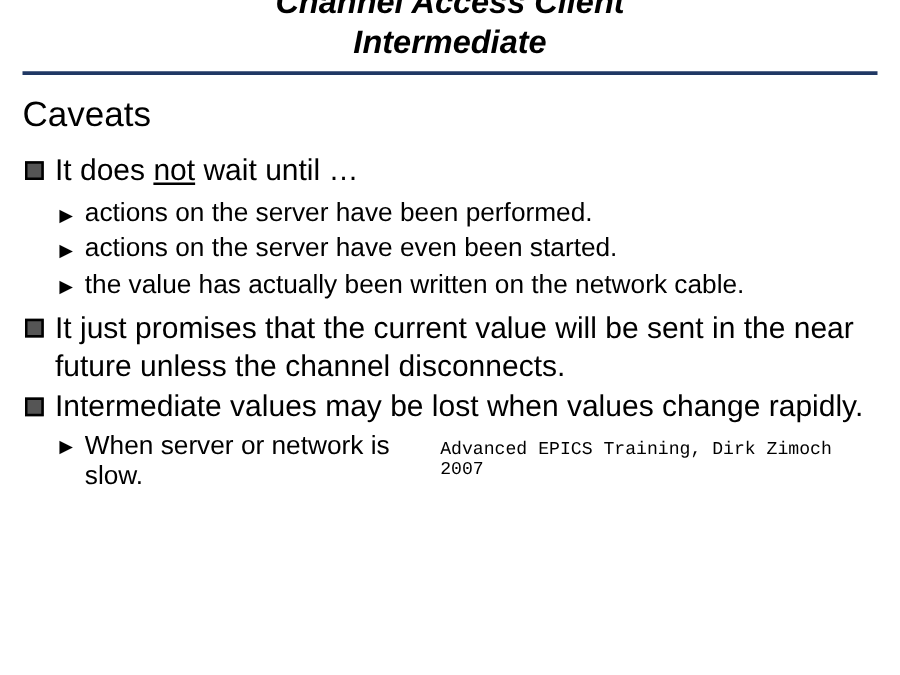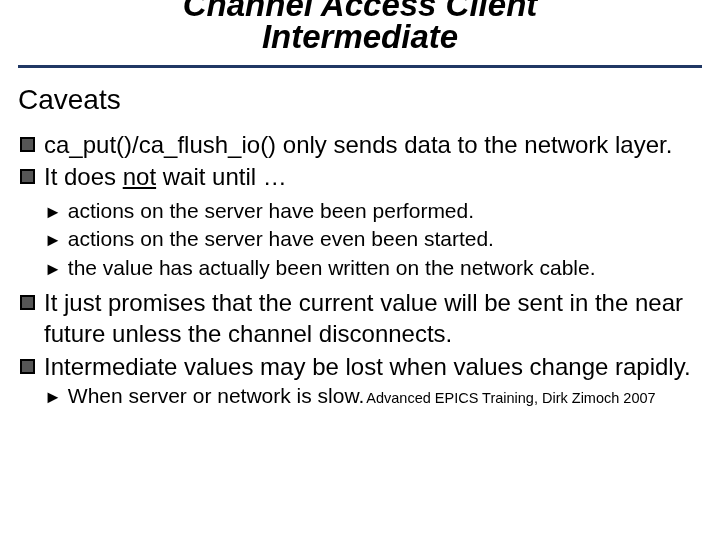--- a/index.html
+++ b/index.html
@@ -16,21 +16,21 @@
     position: relative;
     padding: 0 18px;
   }
   .logo {
     position: absolute;
     left: 18px;
     top: 4px;
   }
   .slide-title {
     text-align: center;
-    font-size: 33px;
+    font-size: 26px;
     font-style: italic;
     font-weight: bold;
     line-height: 1.05;
     padding-top: 0;
   }
   .title-top-cut {
     height: 20px;
     overflow: hidden;
     position: relative;
   }
@@ -105,24 +105,20 @@
     <div>Intermediate</div>
   </div>
 </div>
 
 <div class="hr"></div>
 
 <div class="section-title">Caveats</div>
 
 <div class="bullets">
 
-  <div class="b1">
-    <div class="marker"></div>
-    <div class="text">ca_put()/ca_flush_io() only sends data to the network layer.</div>
-  </div>
 
   <div class="b1">
     <div class="marker"></div>
     <div class="text">It does <span class="underline">not</span> wait until …</div>
   </div>
 
   <div class="b2-wrap">
     <div class="b2">
       <div class="marker">►</div>
       <div class="text">actions on the server have been performed.</div>
@@ -143,16 +139,16 @@
   </div>
 
   <div class="b1">
     <div class="marker"></div>
     <div class="text">Intermediate values may be lost when values change rapidly.</div>
   </div>
 
   <div class="last-row">
     <div class="marker">►</div>
     <div class="text">When server or network is slow.</div>
-    <span class="footer-inline" style="font-size:14.5px; margin-left:2px;">Advanced EPICS Training, Dirk Zimoch 2007</span>
+    <span class="footer-inline" style="font-size:14.5px; margin-left:2px;font-family:Liberation Mono, monospace;">Advanced EPICS Training, Dirk Zimoch 2007</span>
   </div>
 
 </div>
 
 </body></html>

